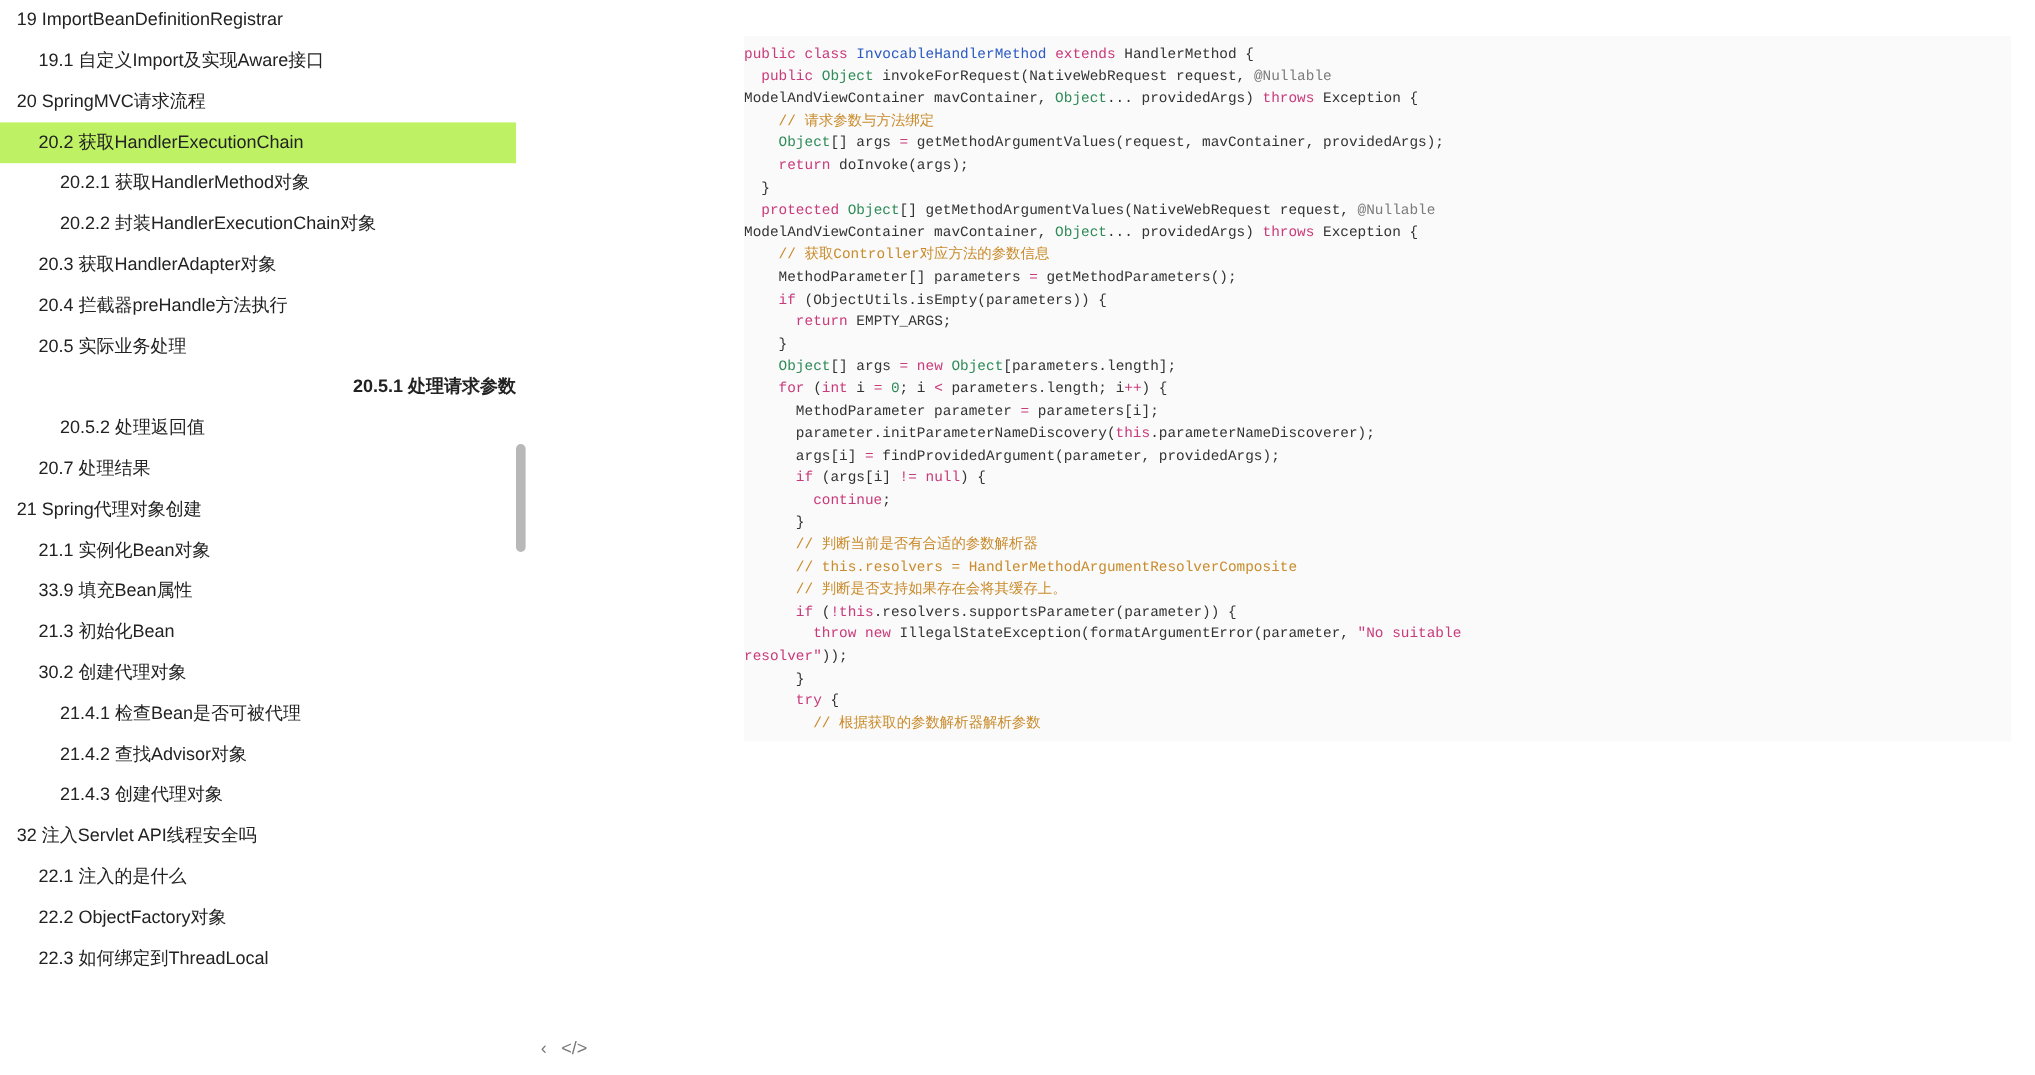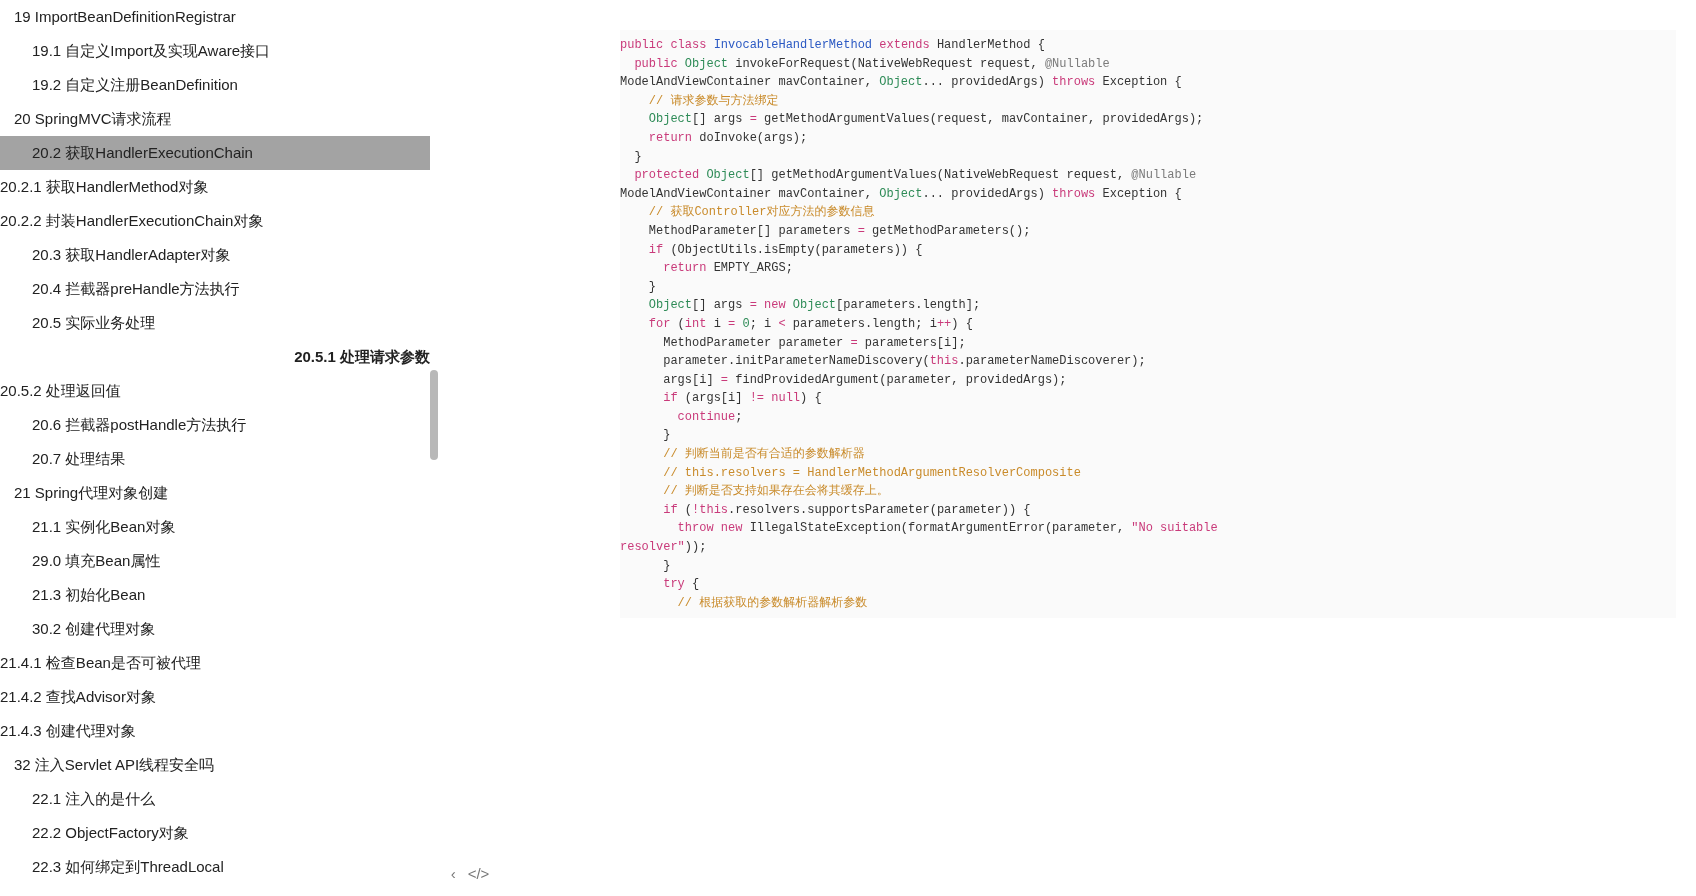--- a/index.html
+++ b/index.html
@@ -26,22 +26,22 @@
     padding: 5px 0 5px 0;
     line-height: 1.6;
     cursor: pointer;
     color: #222;
     white-space: nowrap;
     overflow: hidden;
     text-overflow: ellipsis;
   }
   .lvl-0 { padding-left: 14px; }
   .lvl-1 { padding-left: 32px; }
-  .lvl-2 { }
-  .toc-item.selected { background: #a3a3a3; }
+  .lvl-2 { padding-left: 50px; }
+  .toc-item.selected { background: #bef264; }
   .toc-item.bold { font-weight: 700; text-align: right; }
   .sidebar-scrollbar {
     position: absolute;
     right: 2px;
     top: 370px;
     width: 8px;
     height: 90px;
     background: #b8b8b8;
     border-radius: 4px;
   }
@@ -87,35 +87,33 @@
   .tok-str { color: #c93a7a; }
 </style>
 </head>
 <body>
 
 <div class="layout">
 
   <nav class="sidebar" id="toc">
       <div class="toc-item lvl-0">19 ImportBeanDefinitionRegistrar</div>
       <div class="toc-item lvl-1">19.1 自定义Import及实现Aware接口</div>
-      <div class="toc-item lvl-1">19.2 自定义注册BeanDefinition</div>
       <div class="toc-item lvl-0">20 SpringMVC请求流程</div>
       <div class="toc-item lvl-1 selected">20.2 获取HandlerExecutionChain</div>
       <div class="toc-item lvl-2">20.2.1 获取HandlerMethod对象</div>
       <div class="toc-item lvl-2">20.2.2 封装HandlerExecutionChain对象</div>
       <div class="toc-item lvl-1">20.3 获取HandlerAdapter对象</div>
       <div class="toc-item lvl-1">20.4 拦截器preHandle方法执行</div>
       <div class="toc-item lvl-1">20.5 实际业务处理</div>
       <div class="toc-item lvl-2 bold">20.5.1 处理请求参数</div>
       <div class="toc-item lvl-2">20.5.2 处理返回值</div>
-      <div class="toc-item lvl-1">20.6 拦截器postHandle方法执行</div>
       <div class="toc-item lvl-1">20.7 处理结果</div>
       <div class="toc-item lvl-0">21 Spring代理对象创建</div>
       <div class="toc-item lvl-1">21.1 实例化Bean对象</div>
-      <div class="toc-item lvl-1">29.0 填充Bean属性</div>
+      <div class="toc-item lvl-1">33.9 填充Bean属性</div>
       <div class="toc-item lvl-1">21.3 初始化Bean</div>
       <div class="toc-item lvl-1">30.2 创建代理对象</div>
       <div class="toc-item lvl-2">21.4.1 检查Bean是否可被代理</div>
       <div class="toc-item lvl-2">21.4.2 查找Advisor对象</div>
       <div class="toc-item lvl-2">21.4.3 创建代理对象</div>
       <div class="toc-item lvl-0">32 注入Servlet API线程安全吗</div>
       <div class="toc-item lvl-1">22.1 注入的是什么</div>
       <div class="toc-item lvl-1">22.2 ObjectFactory对象</div>
       <div class="toc-item lvl-1">22.3 如何绑定到ThreadLocal</div>
       <div class="sidebar-scrollbar"></div>

